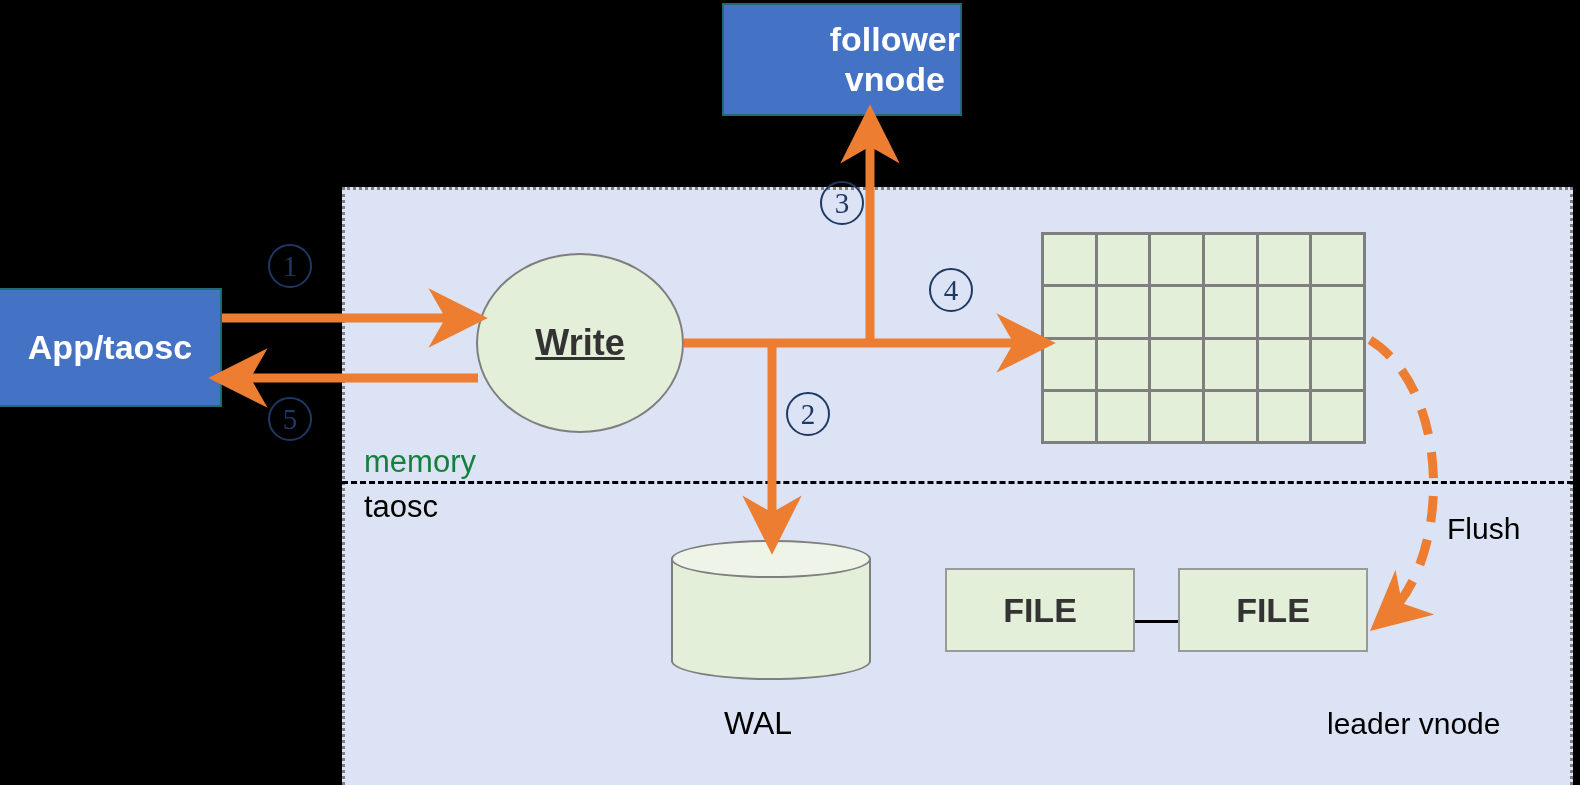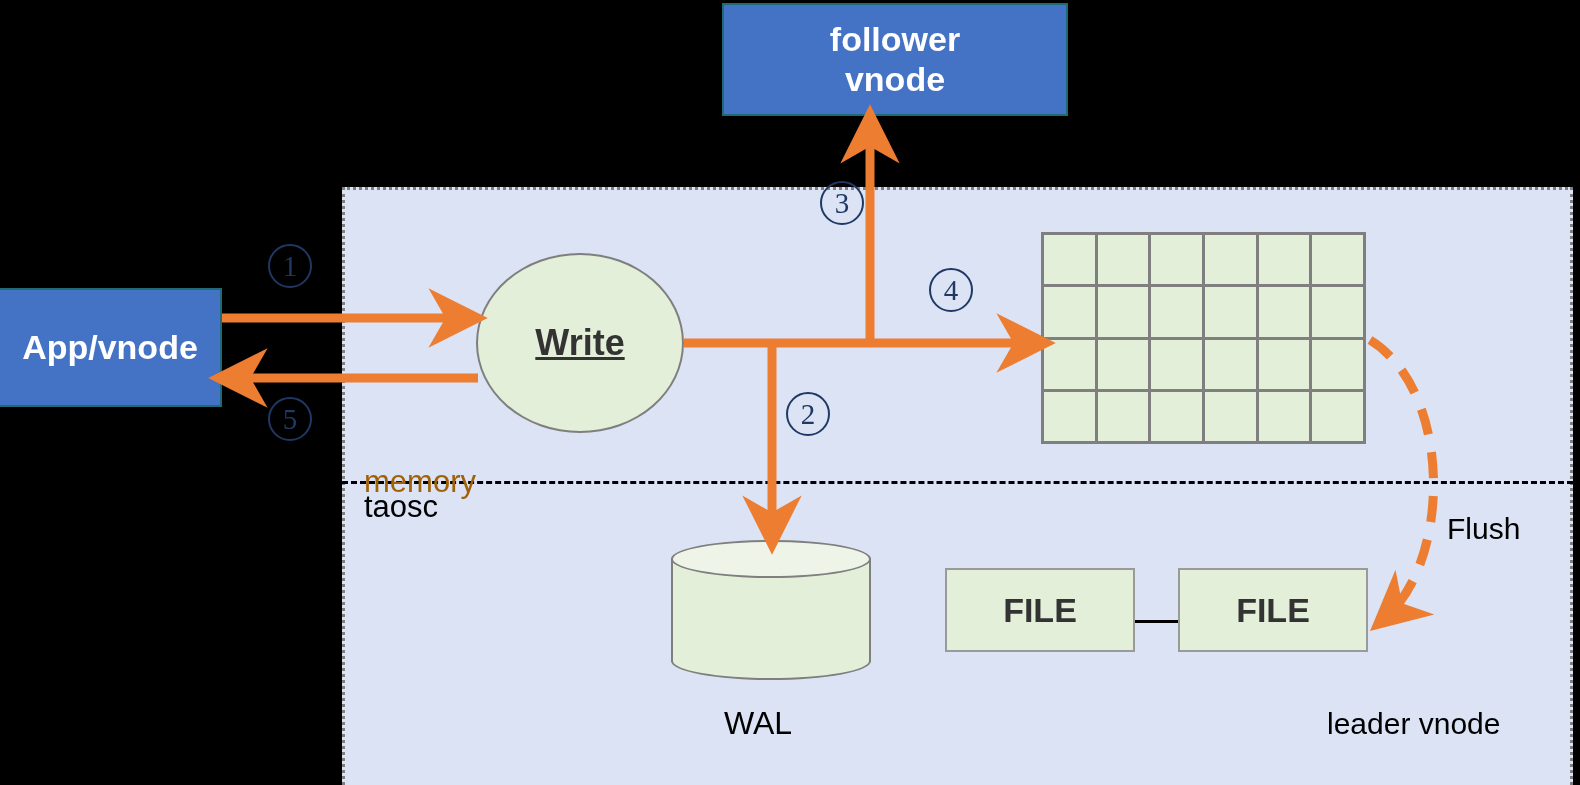--- a/index.html
+++ b/index.html
@@ -36,23 +36,22 @@
     top: 481px;
     width: 1231px;
     height: 0;
     border-top: 3px dashed #000000;
   }
   .lbl-memory {
     position: absolute;
     left: 364px;
     top: 444px;
     font-size: 31px;
-    color: #a16207;
+    color: #15803d;
     letter-spacing: 0px;
-    margin-top: 20px;
   }
   .lbl-disk {
     position: absolute;
     left: 364px;
     top: 489px;
     font-size: 31px;
     color: #000000;
   }
   .lbl-leader {
     position: absolute;
@@ -92,23 +91,24 @@
   #app-box {
     left: -2px;
     top: 288px;
     width: 224px;
     height: 119px;
     font-size: 34px;
   }
   #follower-box {
     left: 722px;
     top: 3px;
-    width: 346px;
+    width: 240px;
     height: 113px;
     font-size: 34px;
+    justify-content: flex-end;
   }
 
   
   #write-circle {
     position: absolute;
     left: 476px;
     top: 253px;
     width: 208px;
     height: 180px;
     border-radius: 50%;
@@ -232,21 +232,21 @@
 <div id="stage">
 
   <div class="vnode-container"></div>
 
   <div class="divider"></div>
   <div class="lbl-memory">memory</div>
   <div class="lbl-disk">taosc</div>
   <div class="lbl-leader">leader vnode</div>
 
   <div class="blue-box" id="app-box">
-    <span>App/vnode</span>
+    <span>App/taosc</span>
   </div>
 
   <div class="blue-box" id="follower-box">
     <span>
       <span>follower</span><br>
       <span>vnode</span>
     </span>
   </div>
 
   <div id="write-circle">

